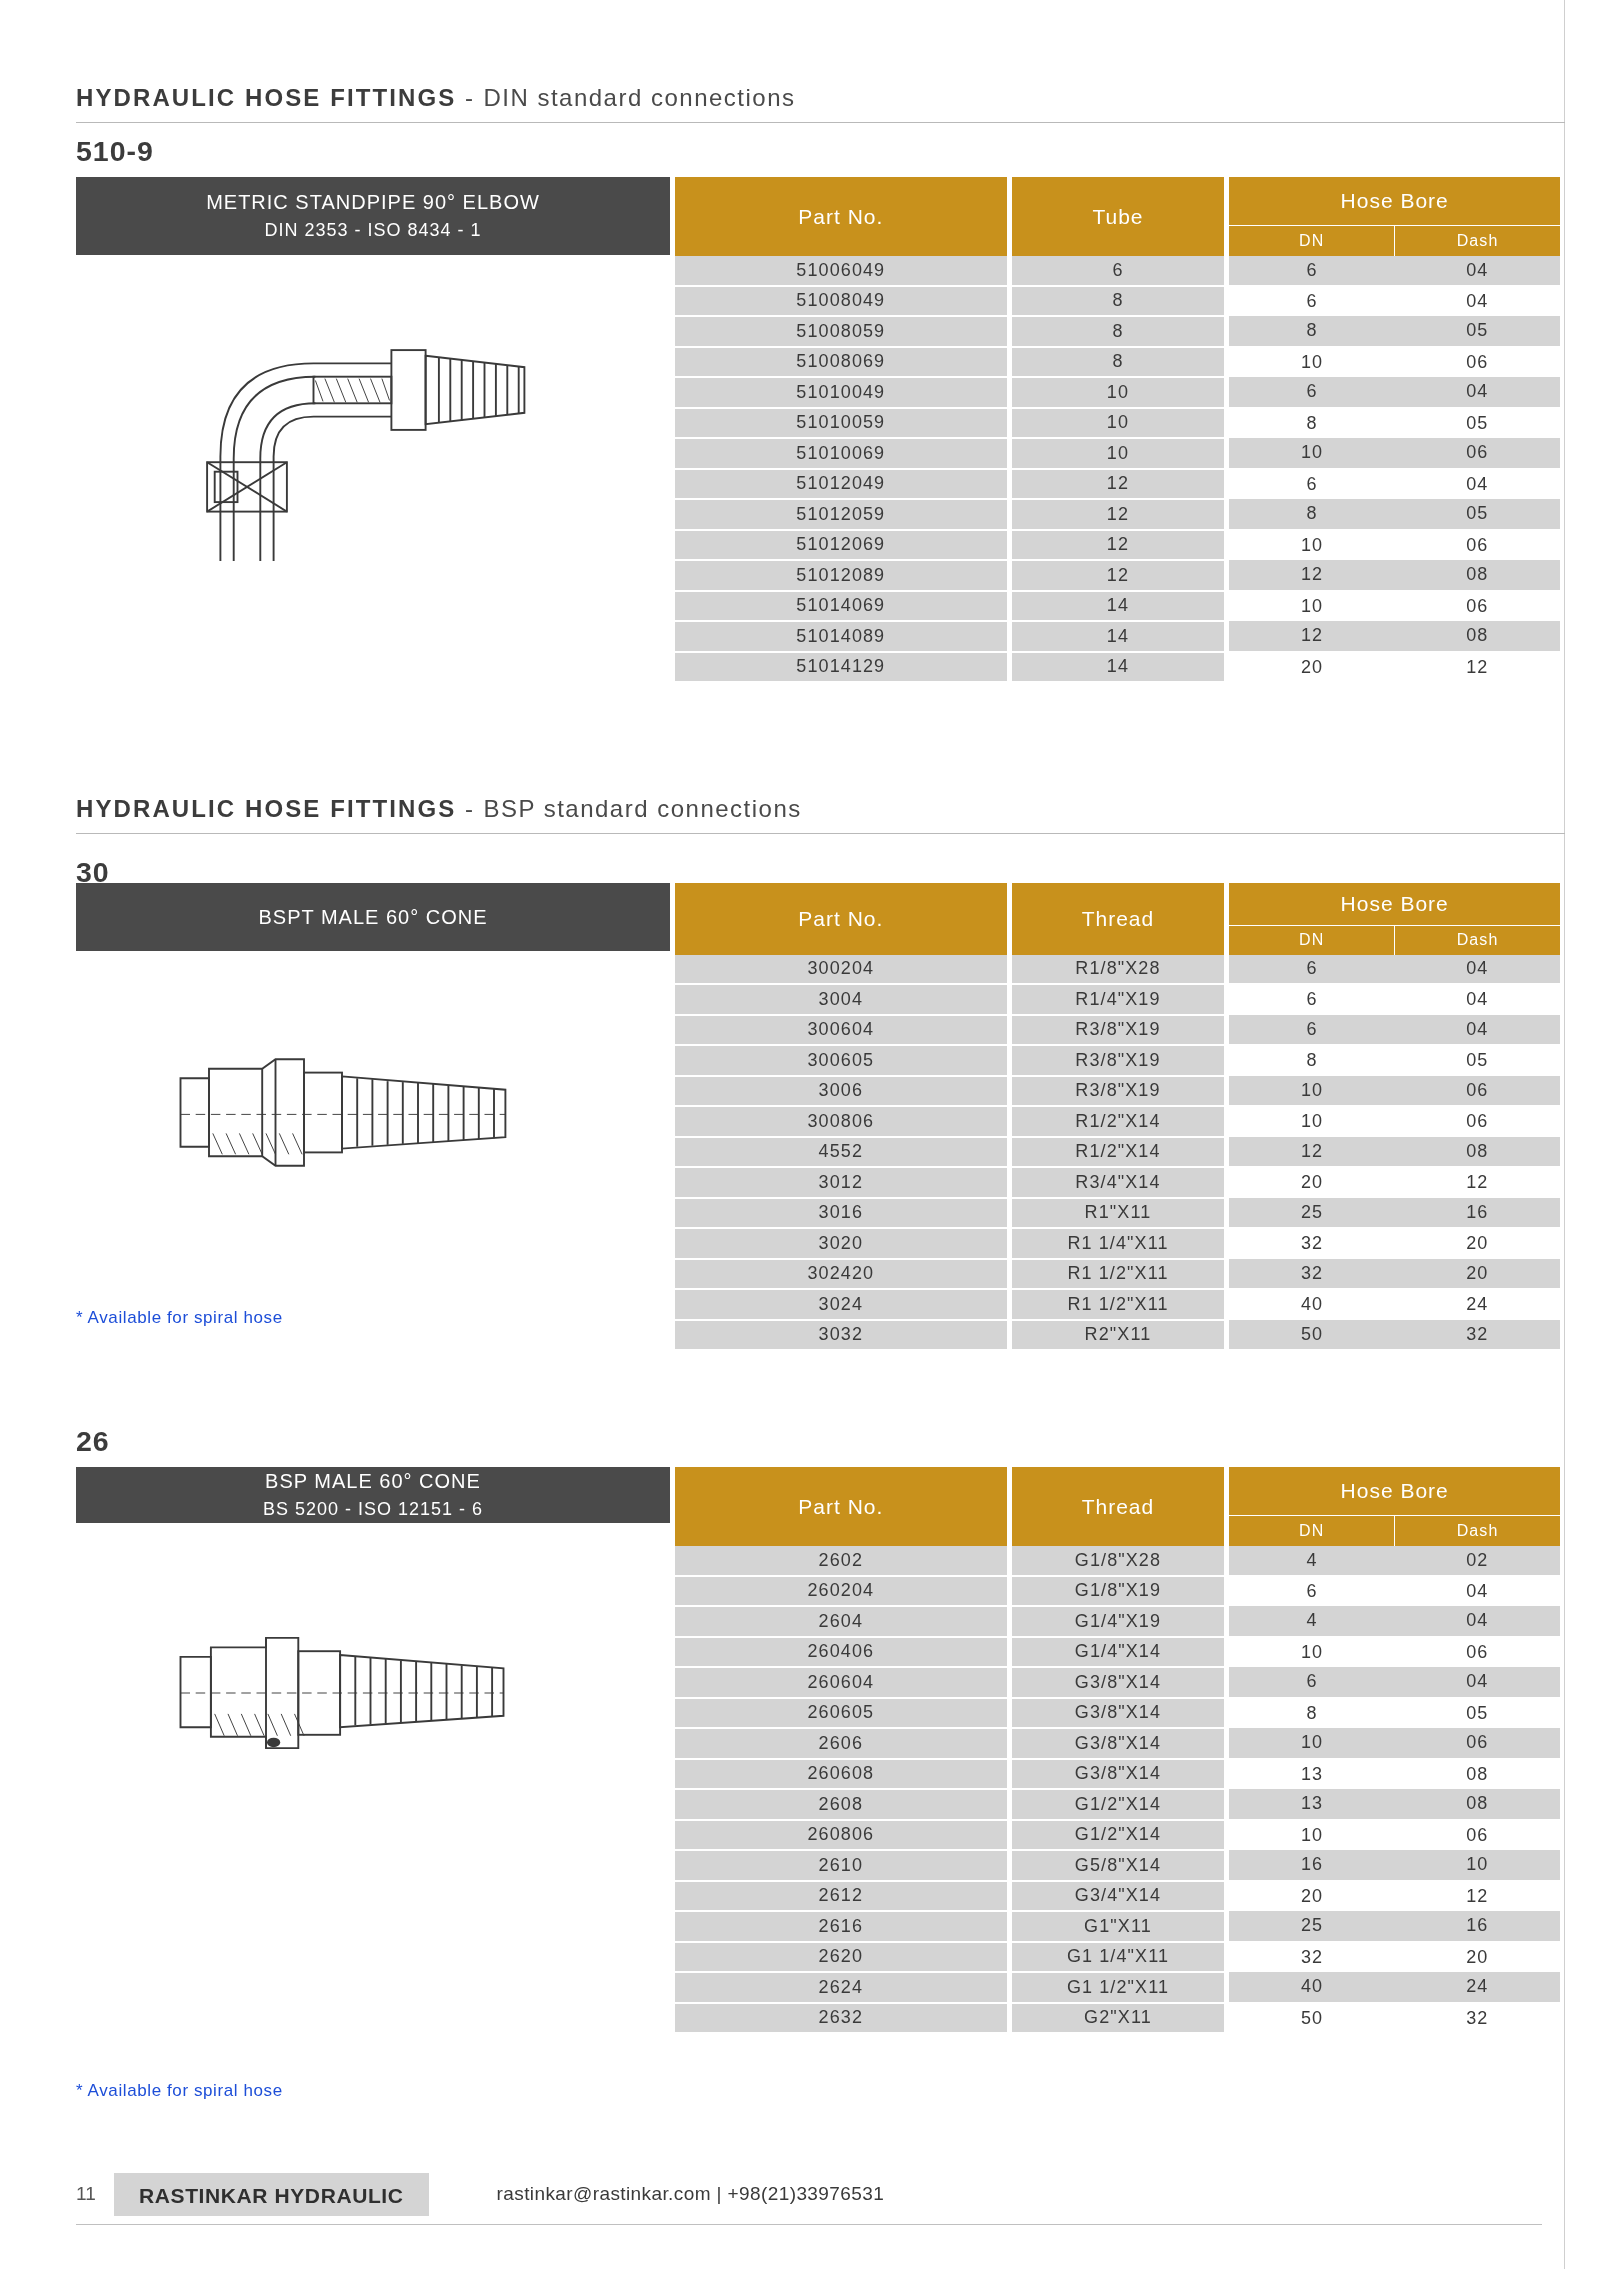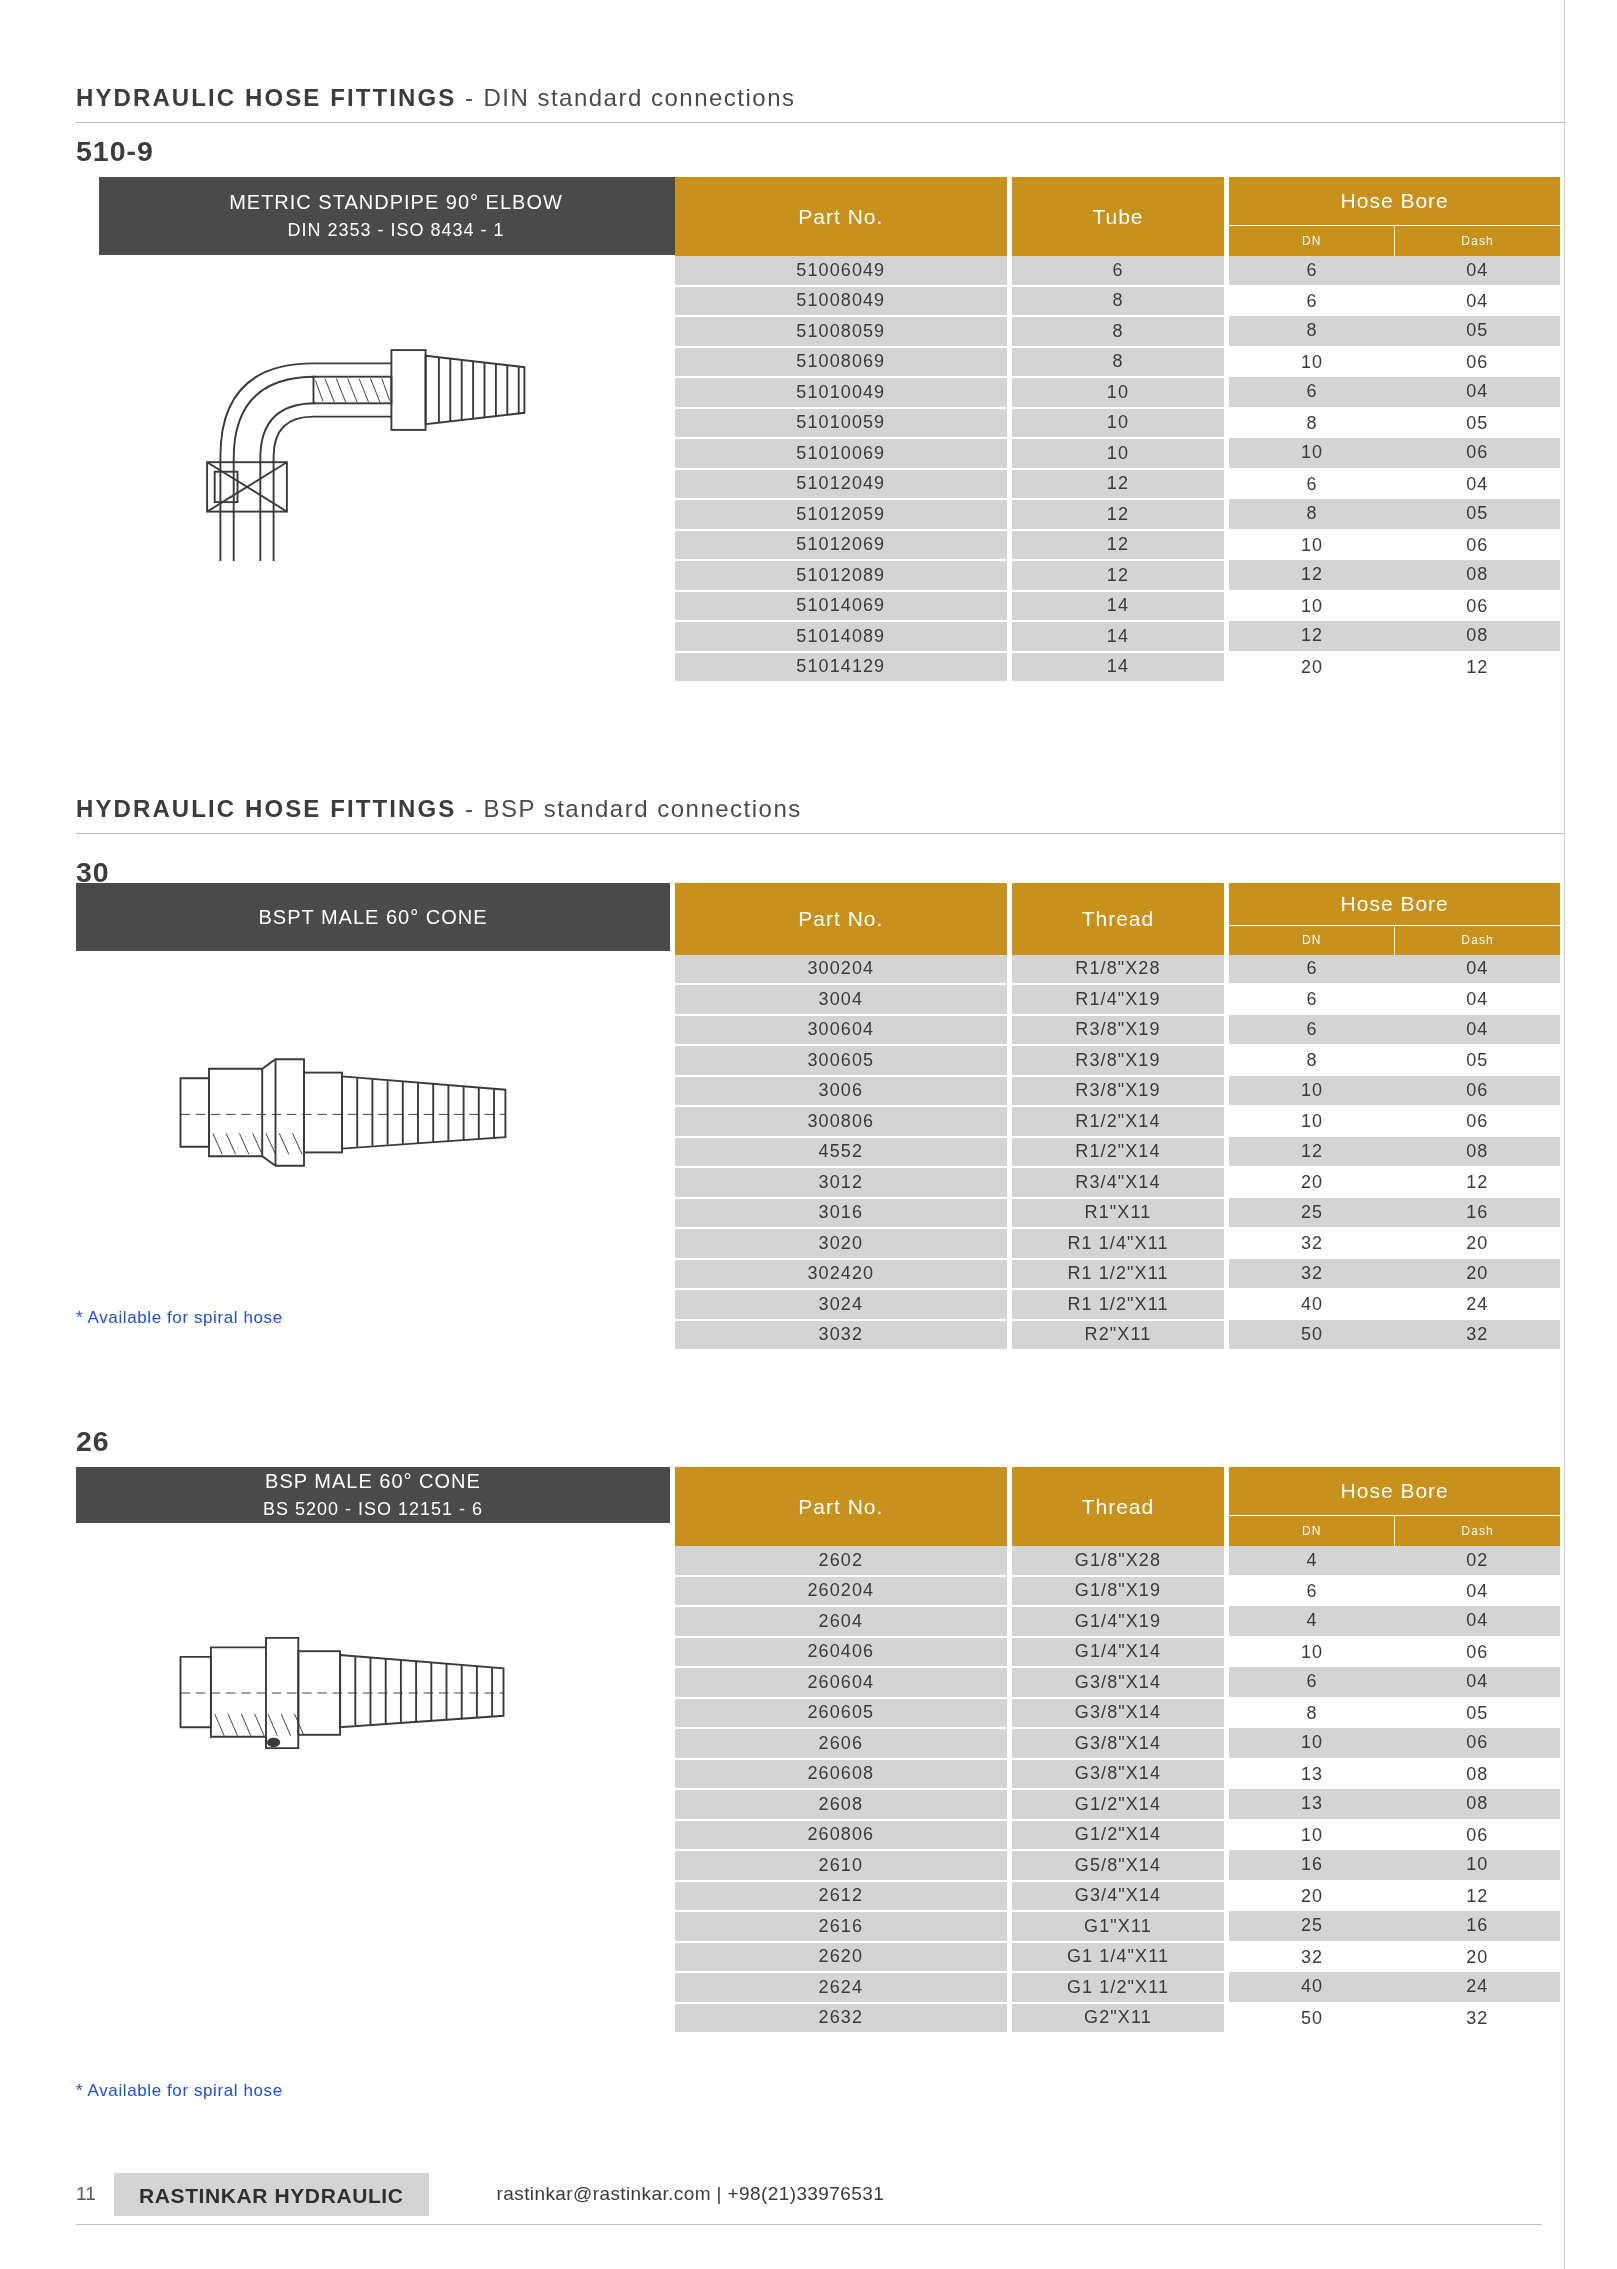--- a/index.html
+++ b/index.html
@@ -69,21 +69,21 @@
   .hdr {
     background: #c8911c;
     color: #ffffff;
     font-weight: normal;
     font-size: 21px;
     letter-spacing: 1px;
     text-align: center;
     vertical-align: middle;
   }
   .hdr.small {
-    font-size: 12px;
+    font-size: 16px;
     letter-spacing: 1.1px;
     border-top: 1.9px solid #ffffff;
   }
   .hdr.sep { border-left: 1.9px solid #ffffff; }
   .cell {
     text-align: center;
     font-size: 18px;
     letter-spacing: 1.1px;
     color: #3a3a3a;
     height: 28.5px;
@@ -165,21 +165,21 @@
     <div class="sec-title">
       <span>HYDRAULIC HOSE FITTINGS</span>
       <span class="light">-</span>
       <span class="light">DIN standard connections</span>
     </div>
   </div>
   <div class="rule" style="position:absolute; left:76px; top:122px; width:1489px;"></div>
 
   <div class="code-label" style="position:absolute; left:76px; top:135px;">510-9</div>
 
-  <div class="prod-box" style="position:absolute; left:76px; top:177px; width:594px; height:78px;margin-left:23px;">
+  <div class="prod-box" style="position:absolute; left:76px; top:177px; width:594px; height:78px;">
     <div class="l1">METRIC STANDPIPE 90° ELBOW</div>
     <div class="l2">DIN 2353 - ISO 8434 - 1</div>
   </div>
 
   <div style="position:absolute; left:171px; top:276px; width:399px; height:285px;">
     <svg class="fig" width="399" height="285" viewBox="0 0 420 300">
       <g fill="none" stroke="#3a3a3a" stroke-width="2">
 
         <path d="M52,300 L52,190 Q52,92 150,92 L232,92"></path>
         <path d="M108,300 L108,190 Q108,148 150,148 L232,148"></path>

